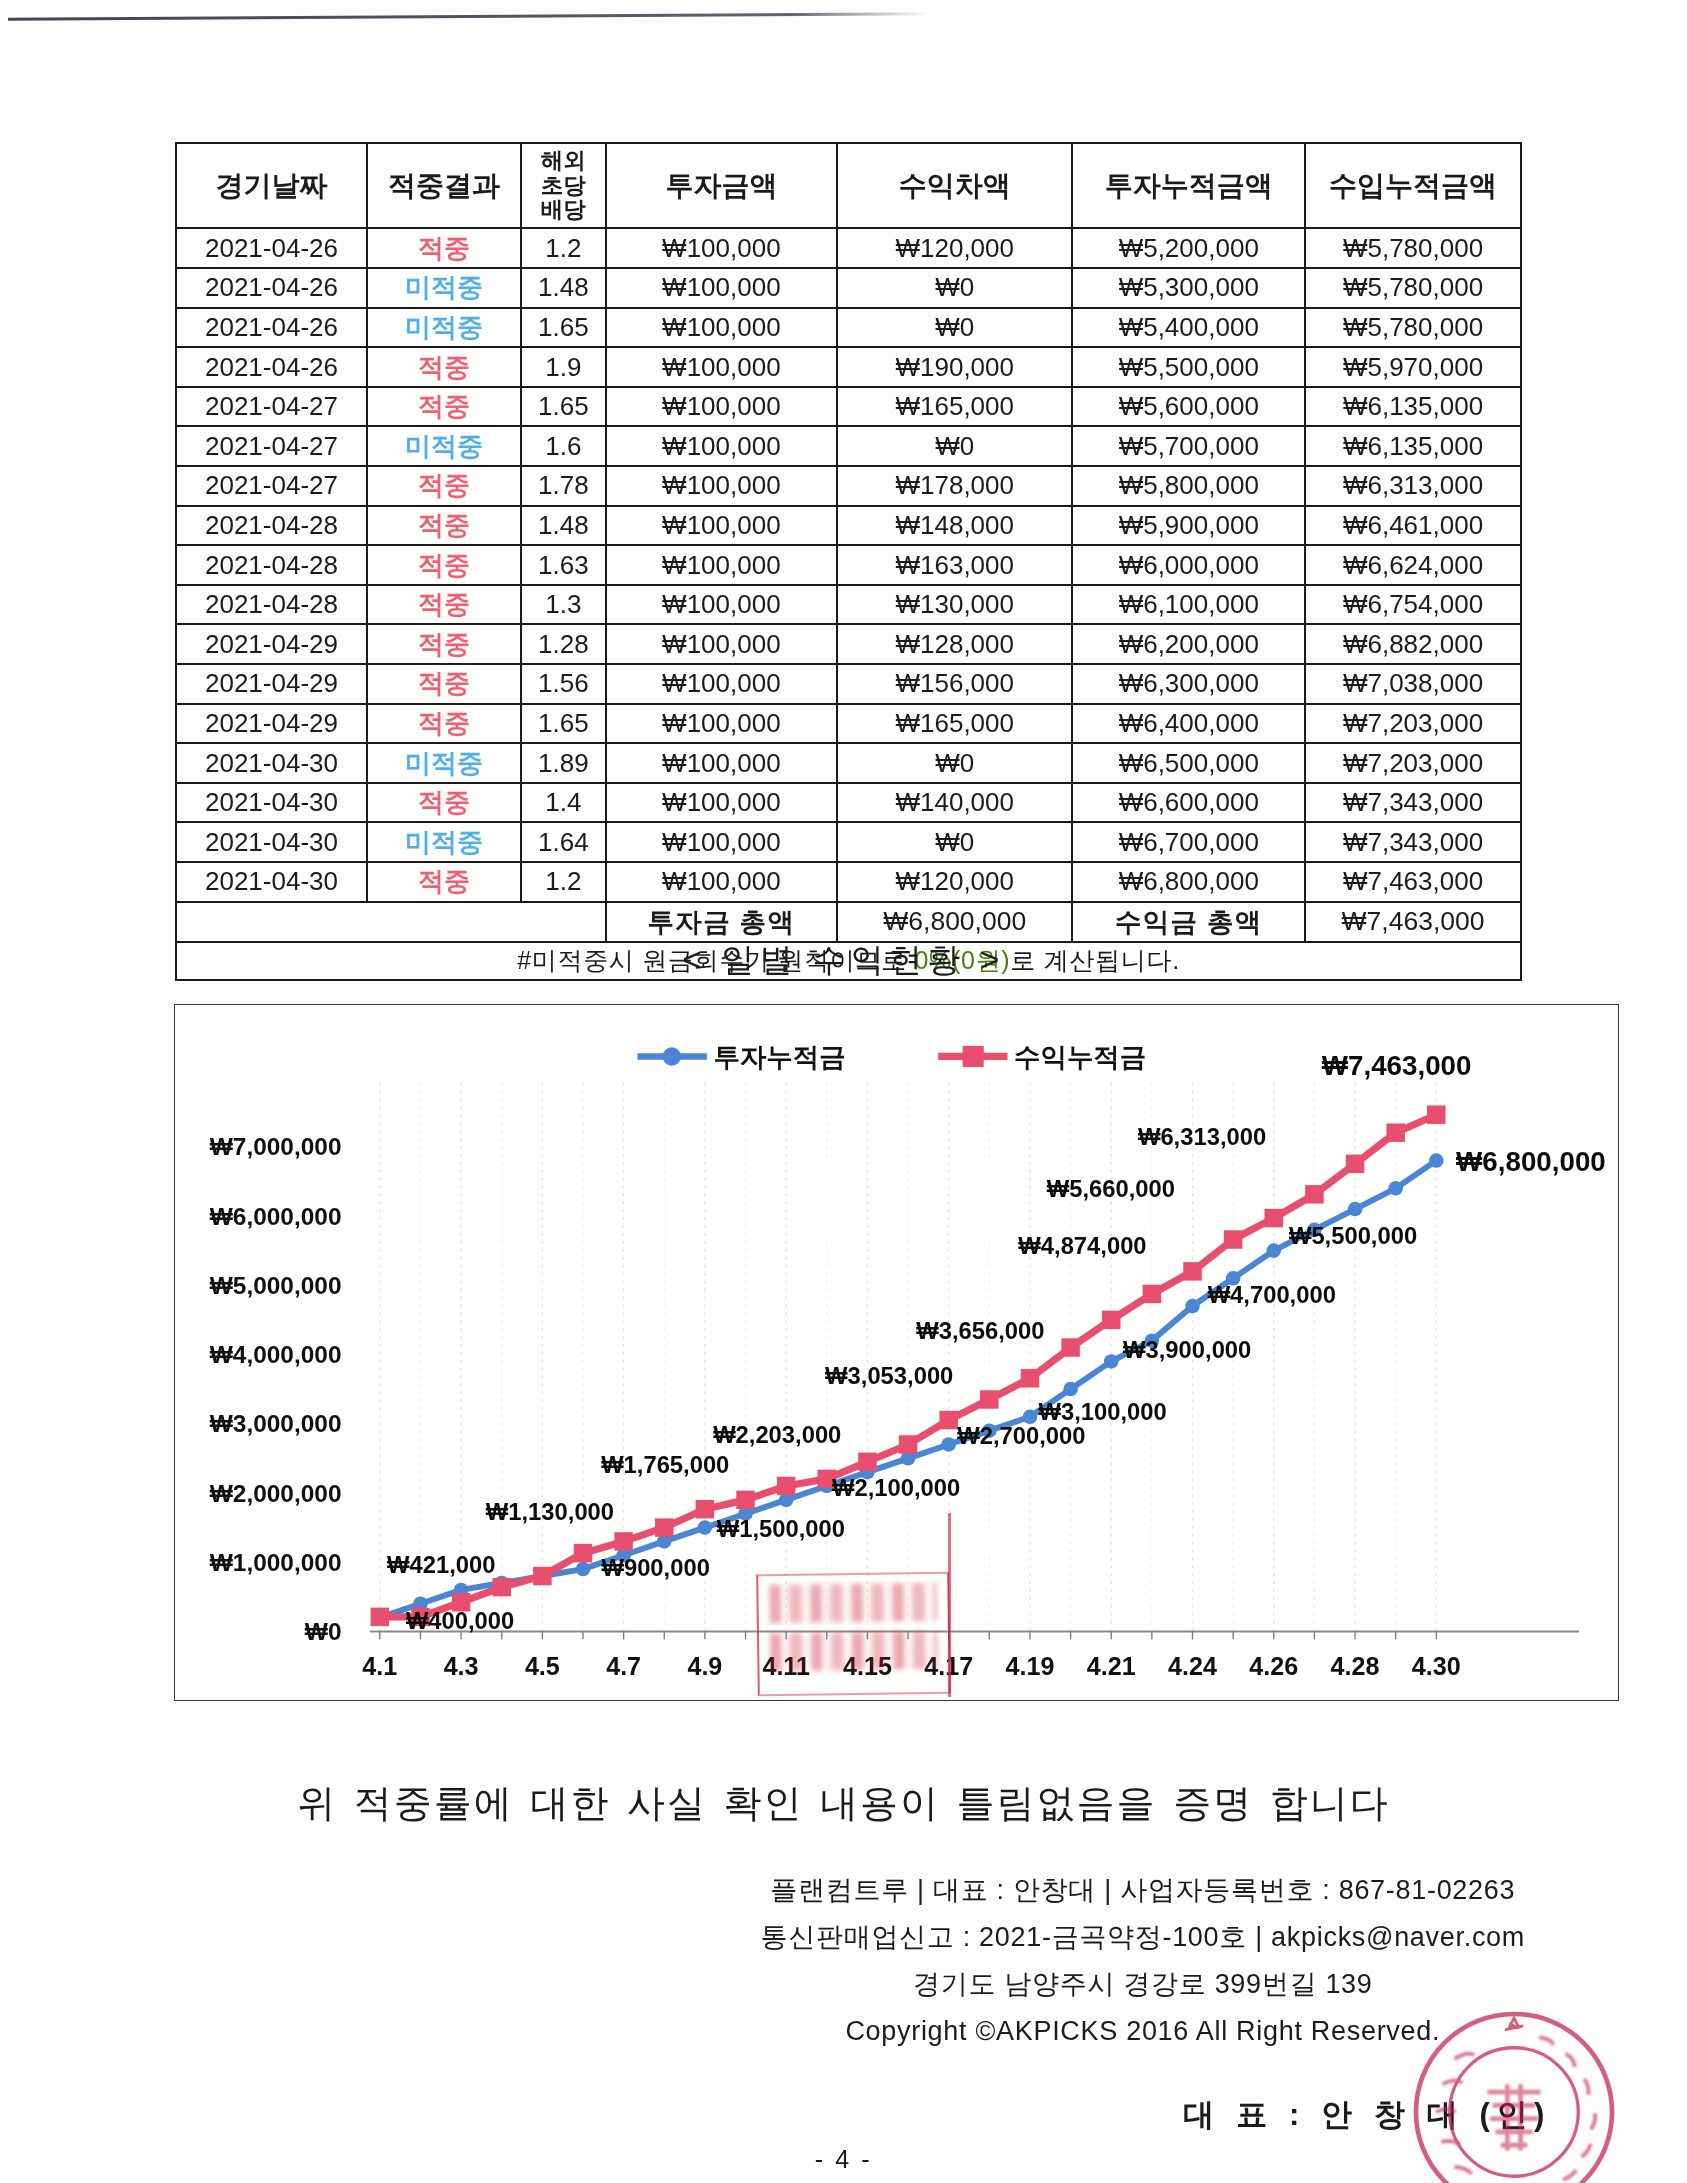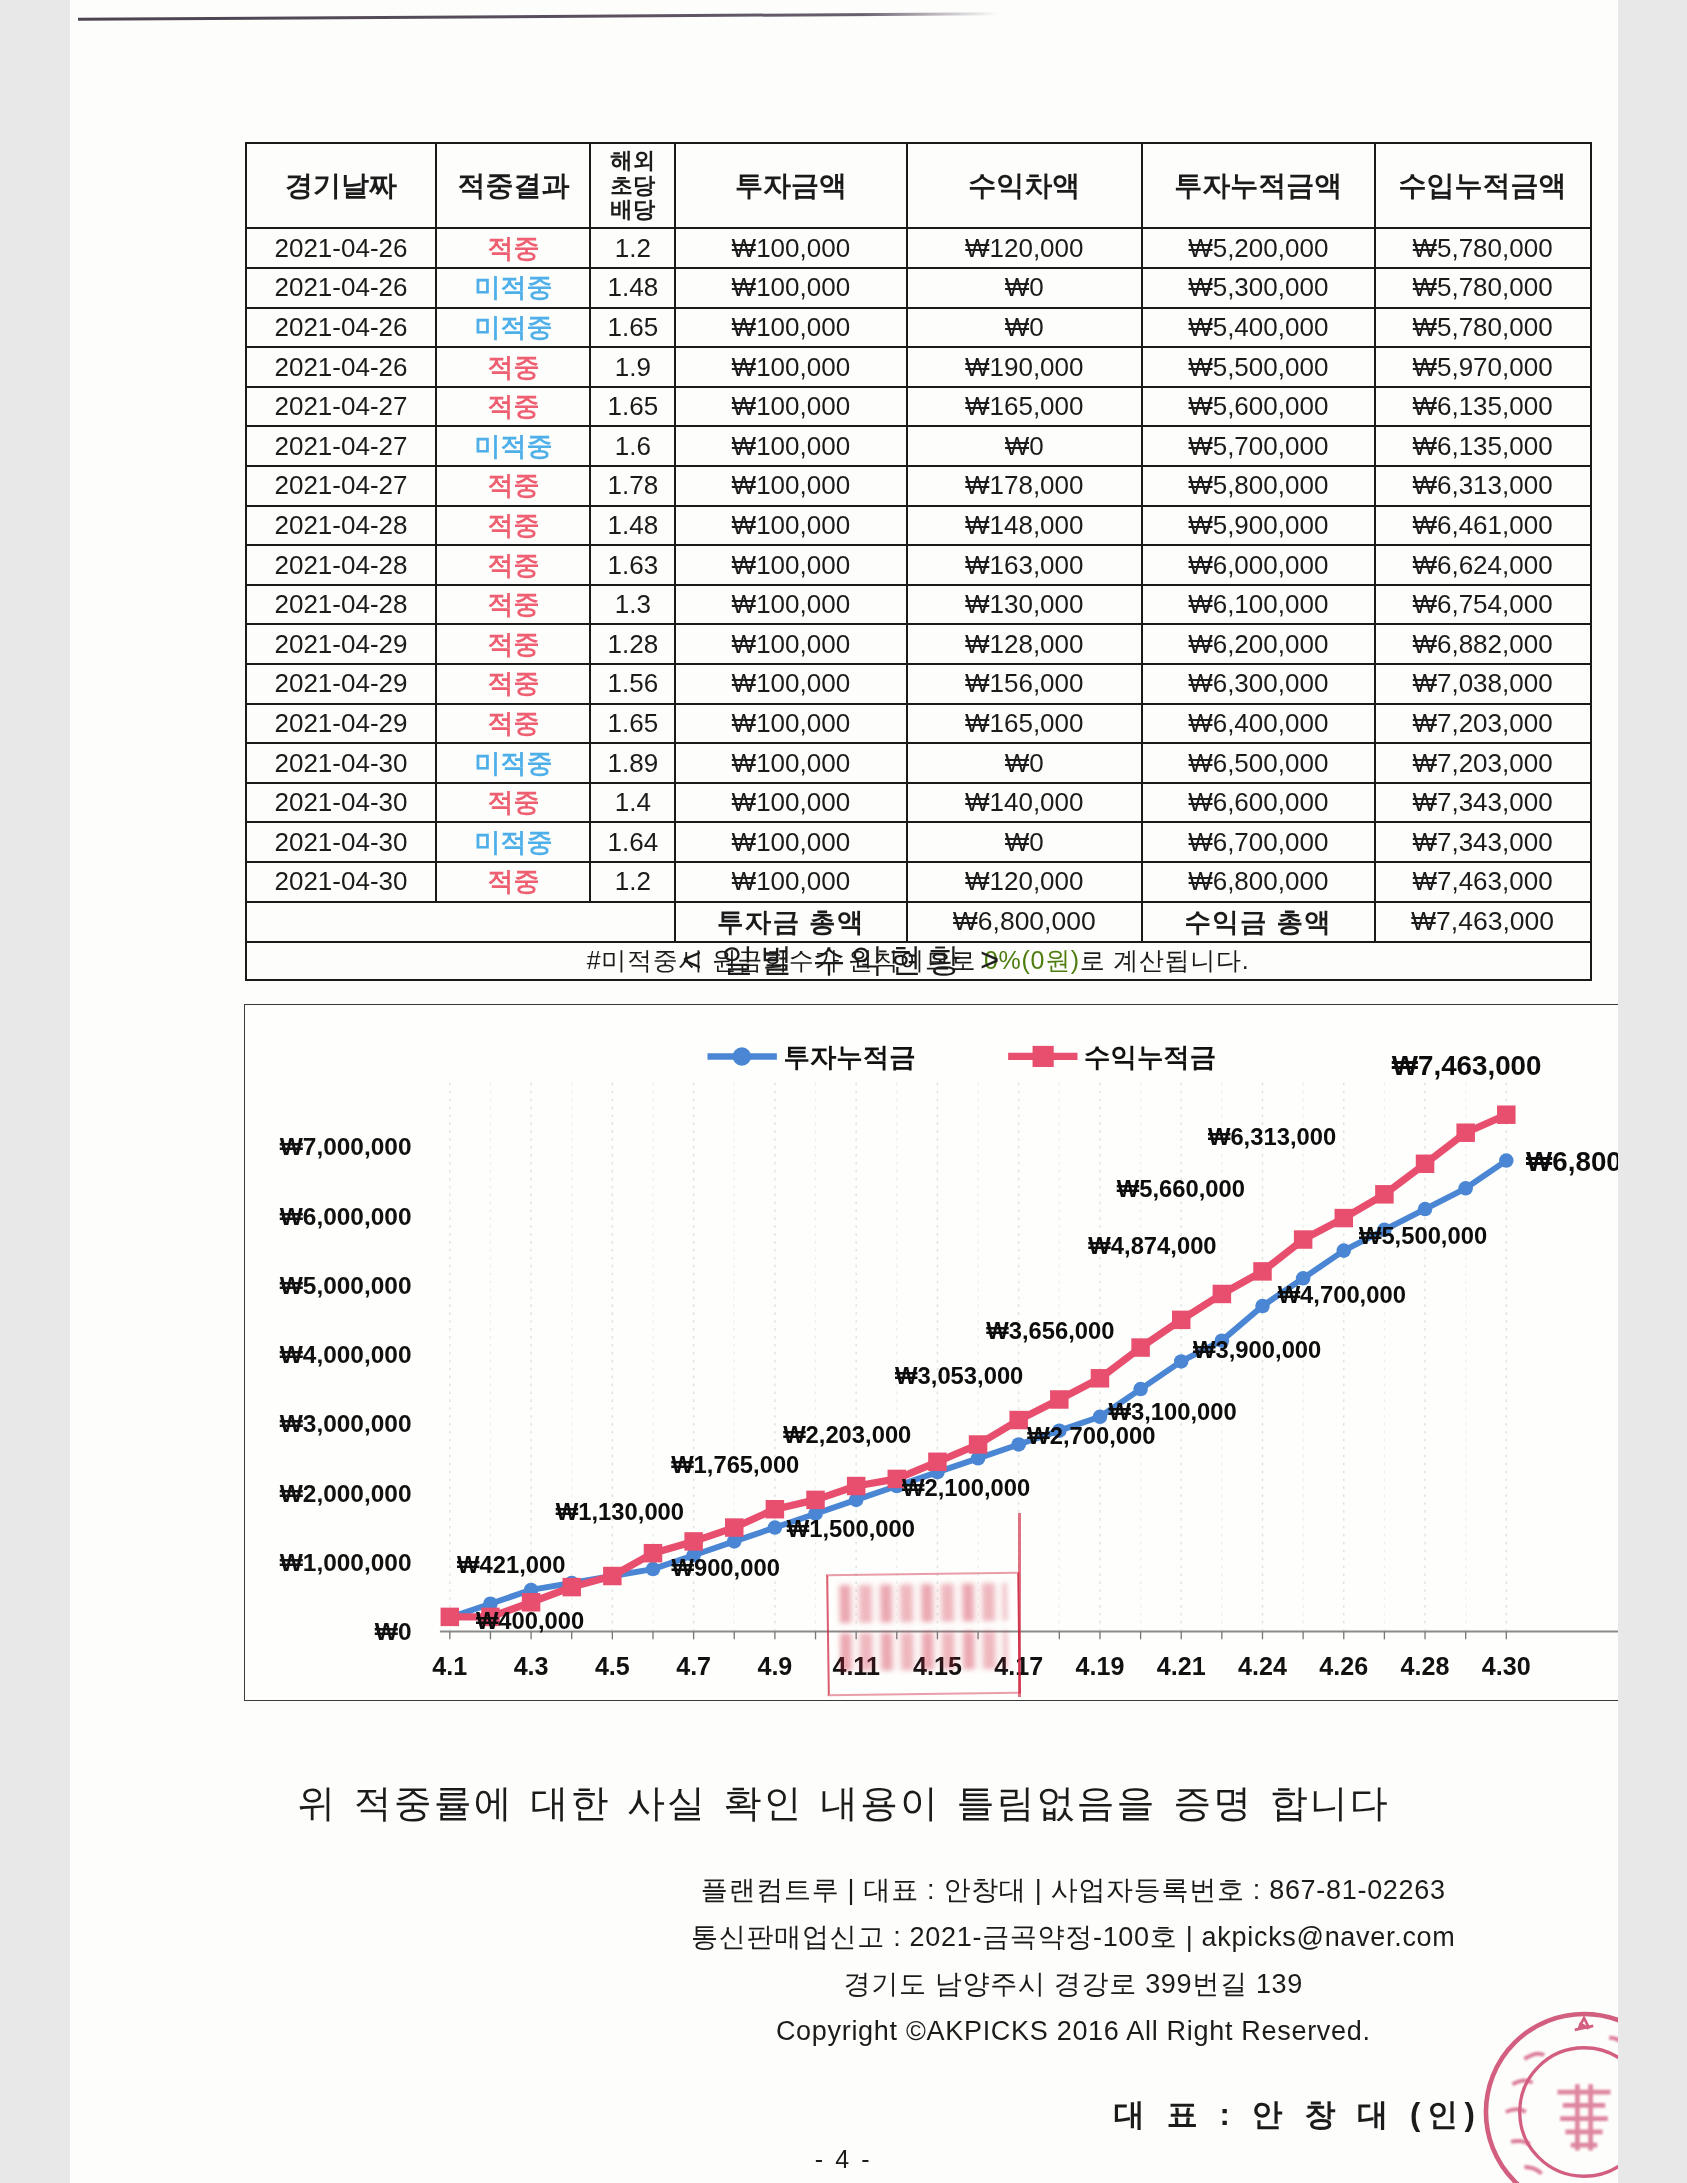--- a/index.html
+++ b/index.html
@@ -1,19 +1,19 @@
 <!DOCTYPE html>
 <html style="font-size:10.6px"><head>
 <meta charset="utf-8">
 <style>
   * { box-sizing: border-box; margin: 0; padding: 0; }
   html,body { background:#e8e8e8; }
   #page {
     position: relative;
-    width: 1548px; height: 2183px;
+    width: 1687px; height: 2183px;
     margin: 0 auto;
     background: #fdfdfb;
     overflow: hidden;
     font-family: "Liberation Sans", sans-serif;
     color: #1b1b1b;
   }
   
   .scan-line {
     position: absolute; left: 8px; top: 14.6px;
     width: 920px; height: 2.6px;

